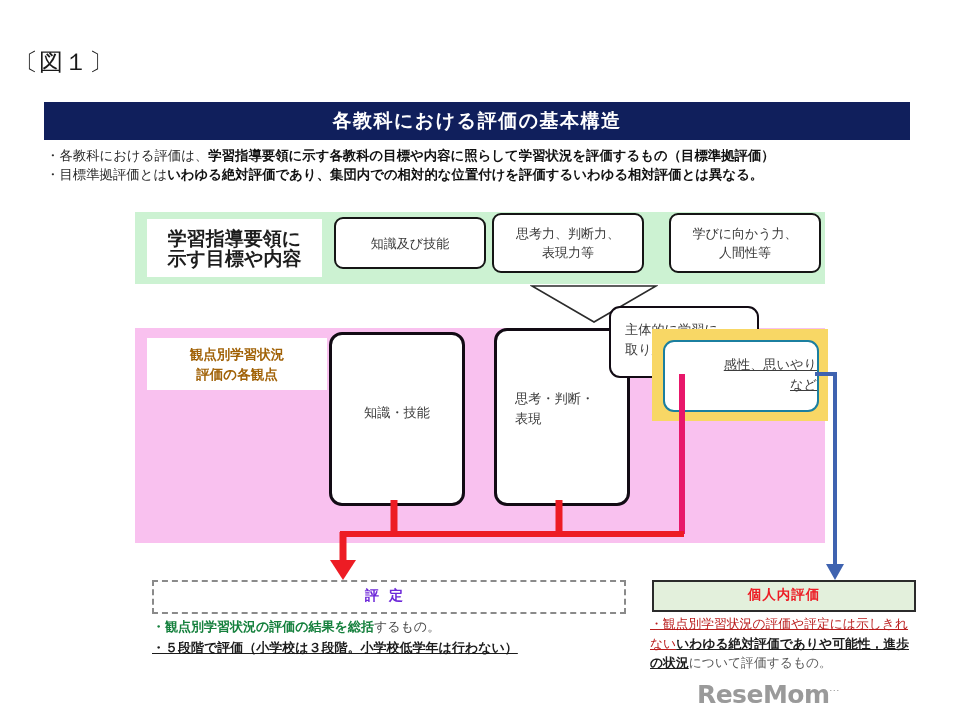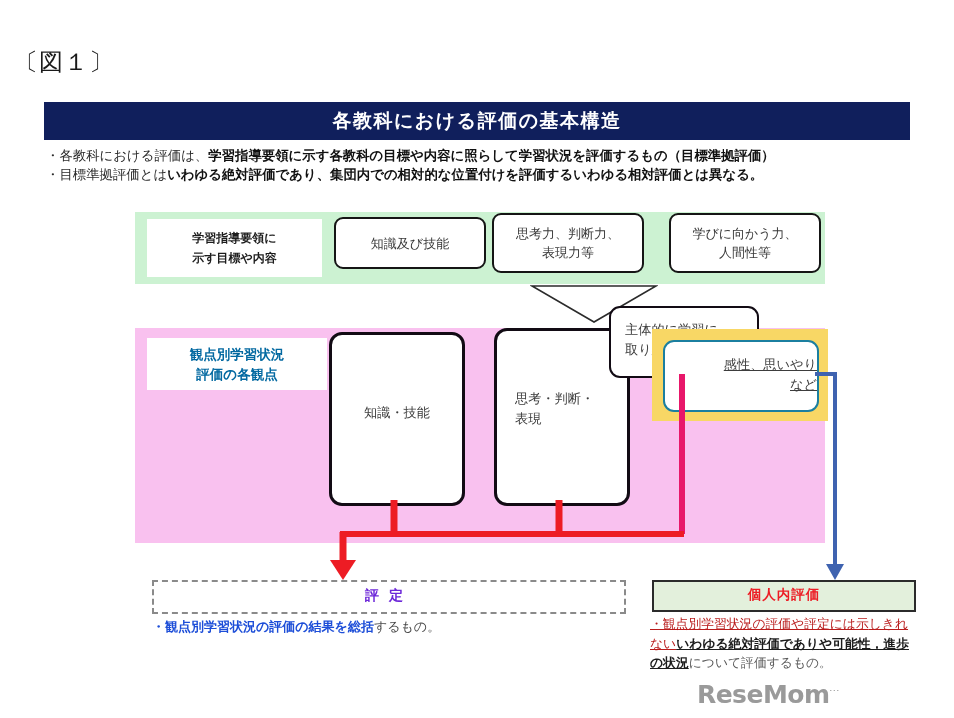--- a/index.html
+++ b/index.html
@@ -54,21 +54,21 @@
     width:690px;height:72px;
     background:#ccf2d2;
   }
   .green-label{
     position:absolute;left:103px;top:117px;
     width:175px;height:58px;
     background:#ffffff;
     display:flex;flex-direction:column;align-items:center;justify-content:center;
   }
   .green-label span{
-    font-size:12px;font-weight:bold;color:#1d1d1d;line-height:20px;
+    font-size:19px;font-weight:bold;color:#1d1d1d;line-height:20px;
     font-family:"DejaVu Sans",sans-serif;
   }
   .gbox{
     position:absolute;
     background:#ffffff;border:2.4px solid #151515;border-radius:9px;
     display:flex;align-items:center;justify-content:center;text-align:center;
   }
   .gbox span{
     font-size:13px;color:#3a3a3a;line-height:19px;
     font-family:"DejaVu Sans",sans-serif;
@@ -87,21 +87,21 @@
     position:absolute;left:91px;top:226px;
     width:690px;height:215px;
     background:#f9c1ef;
   }
   .pink-label{
     position:absolute;left:103px;top:236px;
     width:180px;height:52px;background:#ffffff;
     display:flex;flex-direction:column;align-items:center;justify-content:center;
   }
   .pink-label span{
-    font-size:13.5px;font-weight:bold;color:#0369a1;line-height:20px;
+    font-size:13.5px;font-weight:bold;color:#a16207;line-height:20px;
     font-family:"DejaVu Sans",sans-serif;
   }
   .pink-notes{
     position:absolute;left:100px;top:296px;width:190px;
     font-size:12.8px;line-height:18.5px;color:#6b2a63;
     font-family:"DejaVu Sans",sans-serif;
   }
   .pink-notes .u{
     color:#14142b;font-weight:bold;text-decoration:underline;
   }
@@ -153,21 +153,21 @@
   .hyoutei-box .txt{
     position:absolute;left:0;right:0;top:5px;text-align:center;
     font-size:14px;font-weight:bold;color:#6d28d9;letter-spacing:10px;
     font-family:"DejaVu Sans",sans-serif;
   }
   .hyoutei-notes{
     position:absolute;left:108px;top:514px;width:470px;
     font-size:13px;line-height:21px;color:#4a4a4a;
     font-family:"DejaVu Sans",sans-serif;
   }
-  .hyoutei-notes .b{font-weight:bold;color:#1d4ed8;}
+  .hyoutei-notes .b{font-weight:bold;color:#15803d;}
   .hyoutei-notes .ub{font-weight:bold;color:#1c1c1c;text-decoration:underline;}
 
   
   .kojin-box{
     position:absolute;left:608px;top:478px;
     width:260px;height:28px;
     background:#e3f0dc;border:2px solid #2b2b2b;
   }
   .kojin-box .txt{
     position:absolute;left:0;right:0;top:4px;text-align:center;
@@ -285,20 +285,21 @@
 
       <path d="M771,272 L791,272 L791,466" stroke="#3f63b0" stroke-width="4" fill="none"></path>
       <polygon points="782,462 800,462 791,478" fill="#3f63b0"></polygon>
     </svg>
 
     <div class="hyoutei-box">
       <div class="txt">評定</div>
     </div>
     <div class="hyoutei-notes">
       <div><span class="b">・観点別学習状況の評価の結果を総括</span><span>するもの。</span></div>
+      <div class="ub">・５段階で評価（小学校は３段階。小学校低学年は行わない）</div>
     </div>
 
     <div class="kojin-box">
       <div class="txt">個人内評価</div>
     </div>
     <div class="kojin-notes">
       <span class="u">・観点別学習状況の評価や評定には示</span><span class="u">しきれない</span><span class="ub">いわゆる絶対評価であり</span><span class="ub">や可能性，進歩の状況</span><span>について評価す</span><span>るもの。</span>
     </div>
 
   </div>

